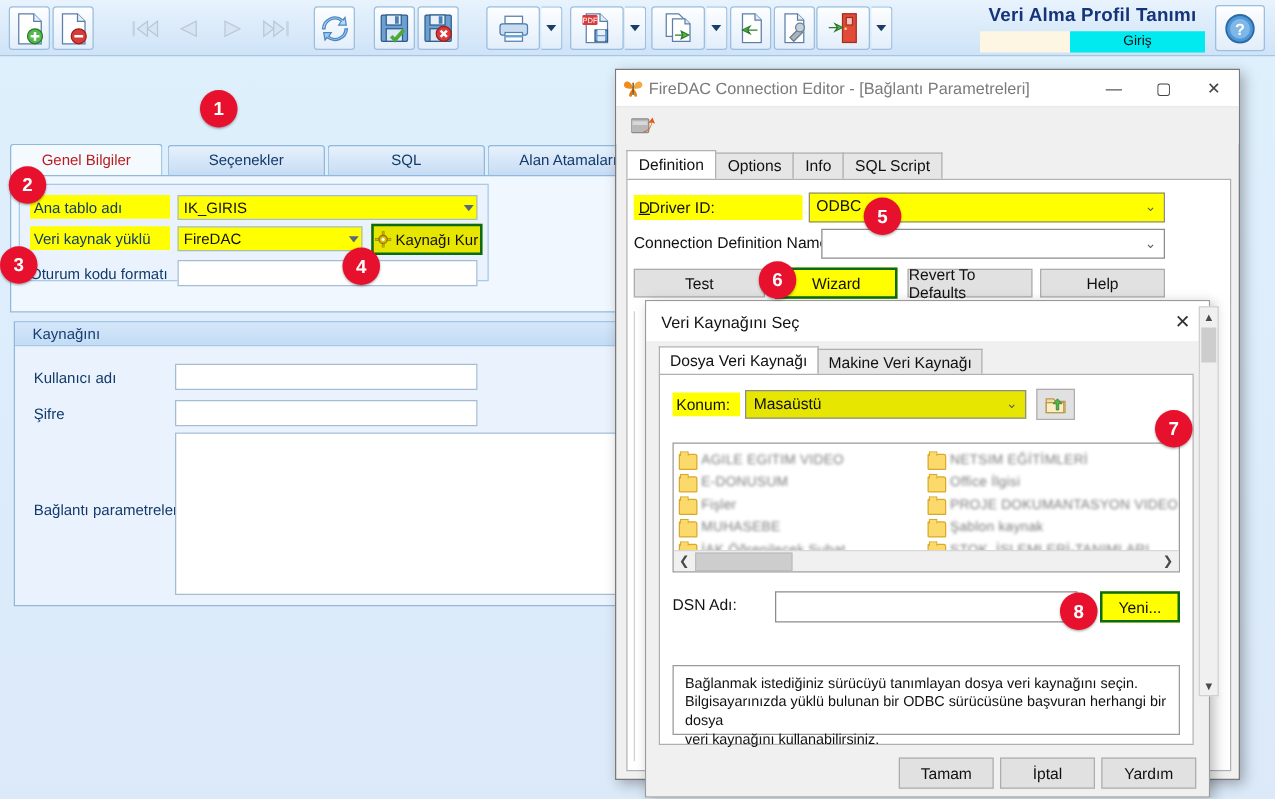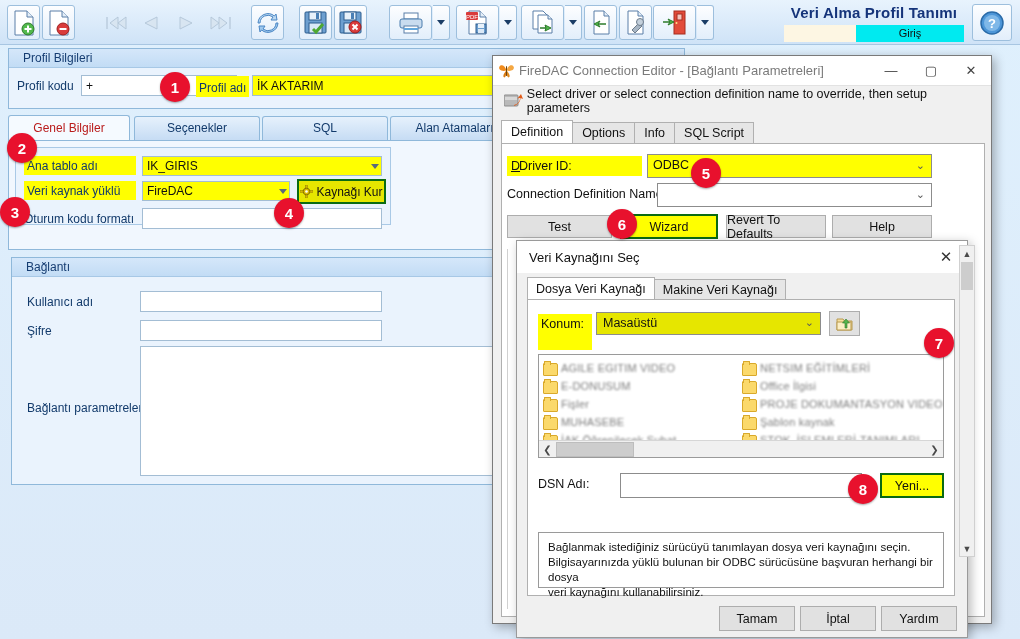--- a/index.html
+++ b/index.html
@@ -322,27 +322,20 @@
     </div>
     <div class="helpbtn">
       <svg width="26" height="26" viewBox="0 0 26 26">
         <circle cx="13" cy="13" r="11" fill="#4d96d8" stroke="#2a6ba8" stroke-width="1.5"></circle>
         <circle cx="13" cy="13" r="8" fill="#7fb8e8"></circle>
         <text x="13" y="18" font-size="13" font-weight="bold" fill="#fff" text-anchor="middle" font-family="Liberation Sans, sans-serif">?</text>
       </svg>
     </div>
   </div>
 
-  <div class="grp" style="left:8px; top:48px; width:677px; height:61px;">
-    <div class="grp-hd">Profil Bilgileri</div>
-    <div style="position:absolute; left:8px; top:30px;" class="lbl">Profil kodu</div>
-    <input class="inp" style="position: absolute; left: 72px; top: 26px; width: 156px;" value="+">
-    <div style="position:absolute; left:187px; top:27px; height:21px; line-height:21px;" class="lbl yellow">Profil adı</div>
-    <input class="inp yellow" style="position: absolute; left: 243px; top: 26px; width: 438px;" value="İK AKTARIM">
-  </div>
 
   <div class="tabstrip">
     <div class="tab active" style="left:0px; width:122px;">Genel Bilgiler</div>
     <div class="tab" style="left:254px; width:126px;">SQL</div>
     <div class="tab" style="left:126px; width:126px;">Seçenekler</div>
     <div class="tab" style="left:382px; width:129px;">Alan Atamaları</div>
   </div>
 
   <div style="position:absolute; left:8px; top:140px; width:681px; height:110px; background:#f1f7fe; border:1px solid #8fb8da;">
     <div style="position:absolute; left:6px; top:6px; width:376px; height:78px; border:1px solid #a9c9e6; background:#eaf3fd;">
@@ -368,21 +361,21 @@
           </g>
         </svg>
         <span style="font-size:12px; color:#111;">Kaynağı Kur</span>
       </div>
       <div class="lbl" style="position:absolute; left:8px; top:64px;">Oturum kodu formatı</div>
       <input class="inp" style="position: absolute; left: 126px; top: 60px; width: 240px;" value="">
     </div>
   </div>
 
   <div class="grp" style="left:11px; top:257px; width:674px; height:228px;">
-    <div class="grp-hd">Bağlantı</div>
+    <div class="grp-hd">Kaynağını</div>
     <div class="lbl" style="position:absolute; left:15px; top:37px;">Kullanıcı adı</div>
     <input class="inp" style="position: absolute; left: 128px; top: 33px; width: 242px;" value="">
     <div class="lbl" style="position:absolute; left:15px; top:66px;">Şifre</div>
     <input class="inp" style="position: absolute; left: 128px; top: 62px; width: 242px;" type="password" value="">
     <div class="lbl" style="position:absolute; left:15px; top:143px;">Bağlantı parametreleri</div>
     <textarea class="inp" style="position: absolute; left: 128px; top: 88px; width: 360px; height: 130px; resize: none;"></textarea>
   </div>
 </div>
 
 <div id="firedac">
@@ -403,21 +396,20 @@
     <span class="winbtn">✕</span>
   </div>
   <div class="fd-sub">
     <span style="width:26px; display:flex; justify-content:center;">
       <svg width="19" height="17" viewBox="0 0 19 17">
         <rect x="0" y="3" width="14" height="11" rx="1" fill="#b9b9b9" stroke="#8b8b8b"></rect>
         <rect x="1" y="5" width="12" height="3" fill="#d8d8d8"></rect>
         <path d="M10 13c4-1 6-4 6-7l-2.5.5L17 2l2 5-2.5-1c0 4-3 7-6.5 7.8z" fill="#e05a18"></path>
       </svg>
     </span>
-    <span>Select driver or select connection definition name to override, then setup parameters</span>
   </div>
 
   <div class="fd-tabs">
     <div class="fd-tab active">Definition</div>
     <div class="fd-tab">Options</div>
     <div class="fd-tab">Info</div>
     <div class="fd-tab">SQL Script</div>
   </div>
 
   <div class="fd-body">
@@ -453,21 +445,21 @@
   </div>
 
   <div class="vk-body">
     <div class="vk-tabs">
       <div class="vk-tab active">Dosya Veri Kaynağı</div>
       <div class="vk-tab">Makine Veri Kaynağı</div>
     </div>
 
     <div class="vk-panel">
 
-      <div style="position:absolute; left:10px; top:14px; width:54px; height:36px; background:#ffff00; font-size:12.5px; color:#111; line-height:20px; padding-left:3px;">Konum:</div>
+      <div style="position:absolute; left:10px; top:14px; width:54px; height:19px; background:#ffff00; font-size:12.5px; color:#111; line-height:20px; padding-left:3px;">Konum:</div>
       <div style="position:absolute; left:68px; top:12px; width:225px; height:23px; background:#e6e600; border:1px solid #8c8c8c;">
         <span style="position:absolute; left:6px; top:3px; font-size:12.5px; color:#111;">Masaüstü</span>
         <span class="wchev" style="position:absolute; right:6px; top:3px;">⌄</span>
       </div>
       <div style="position:absolute; left:301px; top:11px; width:31px; height:25px; background:#e1e1e1; border:1px solid #adadad; display:flex; align-items:center; justify-content:center;">
         <svg width="17" height="15" viewBox="0 0 17 15">
           <path d="M1 3h6l1.5 2H16v9H1z" fill="#f5dfa0" stroke="#b89a50"></path>
           <path d="M1 6h14v8H1z" fill="#fbeec5" stroke="#b89a50"></path>
           <path d="M9 12V7l-2.5 0L10 3l3.5 4H11v5z" fill="#56b44e" stroke="#2d7a2a" stroke-width=".6"></path>
         </svg>

